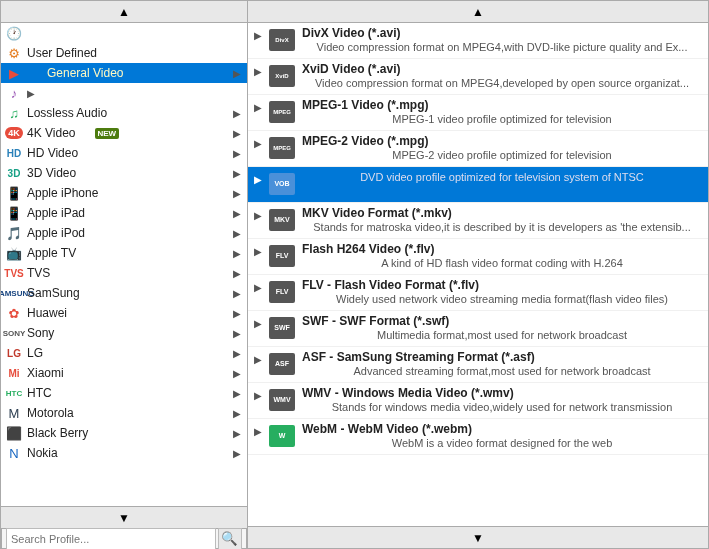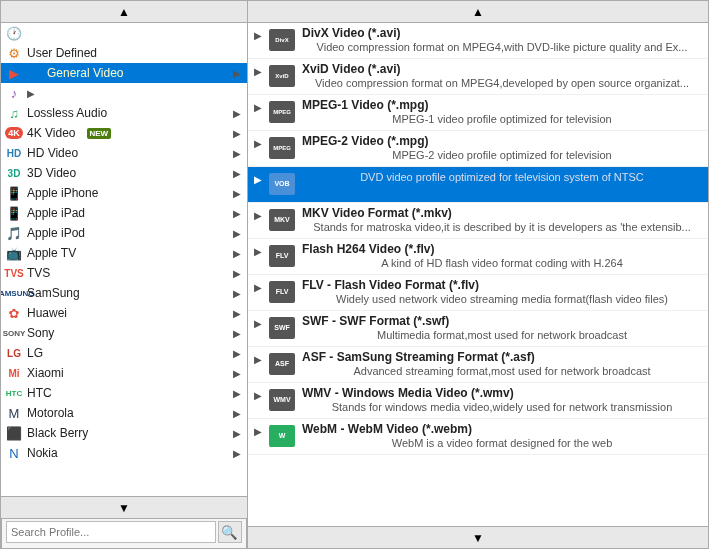--- a/index.html
+++ b/index.html
@@ -84,27 +84,27 @@
       background: #e8e8e8;
       border-top: 1px solid #aaa;
       display: flex;
       align-items: center;
       justify-content: center;
       cursor: pointer;
     }
 
     
     .search-bar {
-      height: 30px;
+      height: 20px;
       background: #f5f5f5;
       border-top: 1px solid #aaa;
       border-left: 1px solid #aaa;
       border-right: 1px solid #aaa;
       display: flex;
-      align-items: flex-start;
+      align-items: center;
       padding: 2px 4px;
     }
 
     .search-bar input {
       flex: 1;
       height: 22px;
       border: 1px solid #bbb;
       padding: 0 4px;
       font-size: 11px;
       background: white;
@@ -214,21 +214,21 @@
       cursor: pointer;
     }
 
     .new-badge {
       background: #4d7c0f;
       color: white;
       font-size: 8px;
       font-weight: bold;
       padding: 1px 3px;
       border-radius: 2px;
-      margin-left: 11px;
+      margin-left: 19px;
       vertical-align: middle;
     }
 
     
     .film-icon {
       width: 26px;
       height: 22px;
       background: #666;
       border-radius: 2px;
       position: relative;

